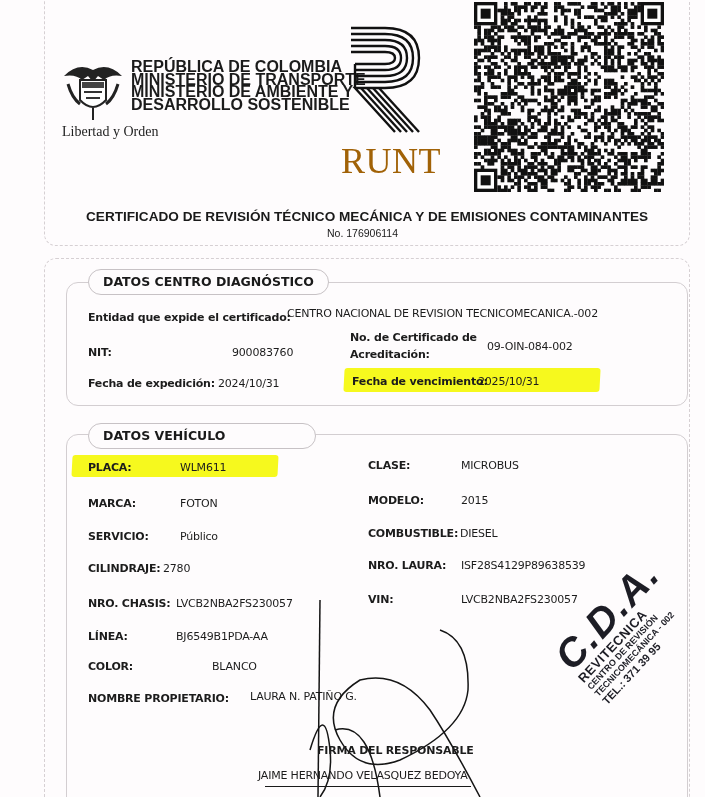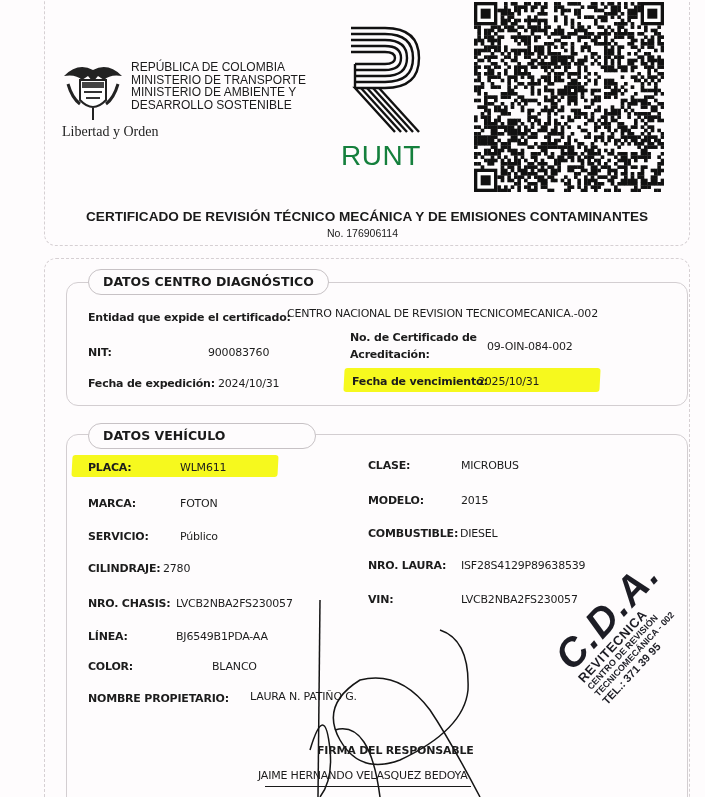--- a/index.html
+++ b/index.html
@@ -1,21 +1,21 @@
 <!DOCTYPE html>
 <html><head>
 <meta charset="utf-8">
 <style>
   html,body{margin:0;padding:0;}
   body{width:705px;height:797px;background:#fefcfd;position:relative;overflow:hidden;font-family:"Liberation Sans",sans-serif;color:#1a1a1a;}
   .abs{position:absolute;}
   .frame{position:absolute;border:1px dashed #d6d0d3;border-radius:12px;}
-  .hdr-text{font-family:"Liberation Sans",sans-serif;font-weight:normal;font-size:12px;line-height:12.5px;color:#1b1b1b;}
+  .hdr-text{font-family:"Liberation Sans",sans-serif;font-weight:bold;font-size:16px;line-height:12.5px;color:#1b1b1b;}
   .coat-caption{font-family:"Liberation Serif",serif;font-size:14px;color:#222;}
-  .runt-word{font-family:Liberation Sans, sans-serif;font-size:28px;color:#15803d;letter-spacing:0.5px;}
+  .runt-word{font-family:Liberation Serif, serif;font-size:36px;color:#a16207;letter-spacing:0.5px;}
   .title{font-family:"Liberation Sans",sans-serif;font-weight:bold;font-size:13.6px;color:#1a1a1a;white-space:nowrap;}
   .certno{font-size:10.5px;color:#1a1a1a;}
   .tab{position:absolute;border:1px solid #c7c2c5;border-radius:14px;background:#fefcfd;font-family:"DejaVu Sans",sans-serif;font-weight:bold;font-size:12.5px;color:#1a1a1a;padding:0 14px;height:24px;line-height:24px;white-space:nowrap;}
   .lbl{position:absolute;font-family:"DejaVu Sans",sans-serif;font-weight:bold;font-size:11px;color:#1c1c1c;white-space:nowrap;letter-spacing:-0.2px;}
   .val{position:absolute;font-family:"DejaVu Sans",sans-serif;font-size:11px;color:#1c1c1c;white-space:nowrap;letter-spacing:-0.2px;}
   .hl{position:absolute;background:#f6f91e;border-radius:3px;transform:skewX(-3deg);}
   .stamp{position:absolute;left:548px;top:650px;transform:rotate(-47deg);transform-origin:left top;font-family:"Liberation Sans",sans-serif;font-weight:bold;color:#1d1d25;}
   .qr{position:absolute;left:474px;top:2px;width:190px;height:190px;}
 </style>
 </head>
@@ -1630,21 +1630,21 @@
 <div class="abs title" style="left:86px;top:209px;">CERTIFICADO DE REVISIÓN TÉCNICO MECÁNICA Y DE EMISIONES CONTAMINANTES</div>
 <div class="abs certno" style="left:327px;top:227px;">No. 176906114</div>
 
 <div class="frame" style="left:66px;top:282px;width:620px;height:122px;border-style:solid;border-color:#d3ced1;"></div>
 <div class="tab" style="left:88px;top:269px;">DATOS CENTRO DIAGNÓSTICO</div>
 
 <div class="lbl" style="left:88px;top:311px;">Entidad que expide el certificado:</div>
 <div class="val" style="left:267px;top:307px;padding-left:20px;">CENTRO NACIONAL DE REVISION TECNICOMECANICA.-002</div>
 
 <div class="lbl" style="left:88px;top:346px;">NIT:</div>
-<div class="val" style="left:208px;top:346px;">900083760</div>
+<div class="val" style="left:232px;top:346px;">900083760</div>
 
 <div class="lbl" style="left:350px;top:331px;">No. de Certificado de</div>
 <div class="lbl" style="left:350px;top:348px;">Acreditación:</div>
 <div class="val" style="left:487px;top:340px;">09-OIN-084-002</div>
 
 <div class="lbl" style="left:88px;top:377px;">Fecha de expedición:</div>
 <div class="val" style="left:218px;top:377px;">2024/10/31</div>
 
 <div class="hl" style="left:344px;top:368px;width:256px;height:24px;"></div>
 <div class="lbl" style="left:352px;top:375px;">Fecha de vencimiento:</div>

